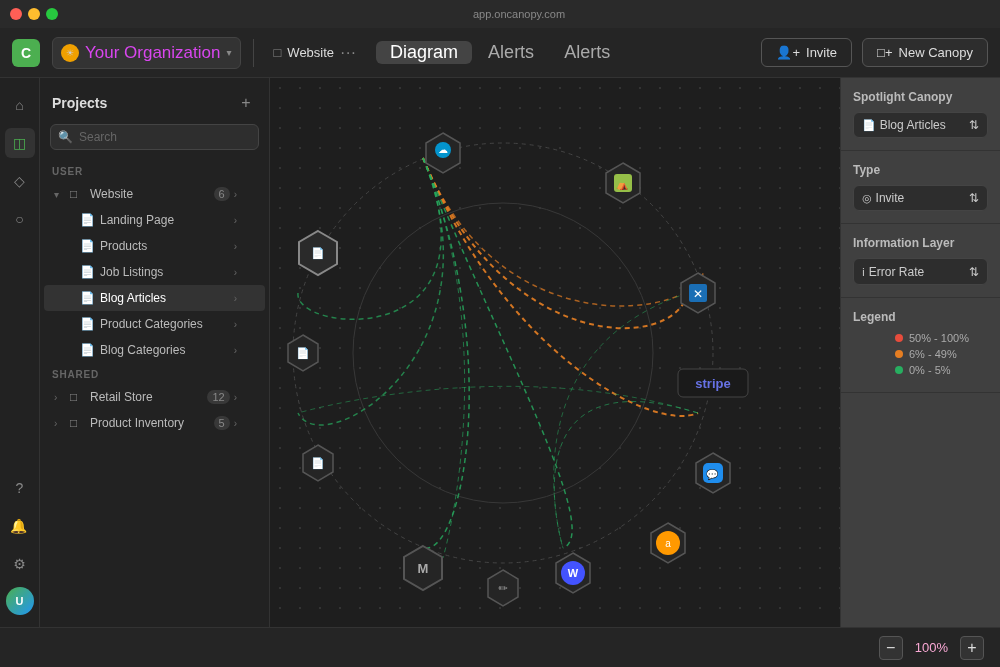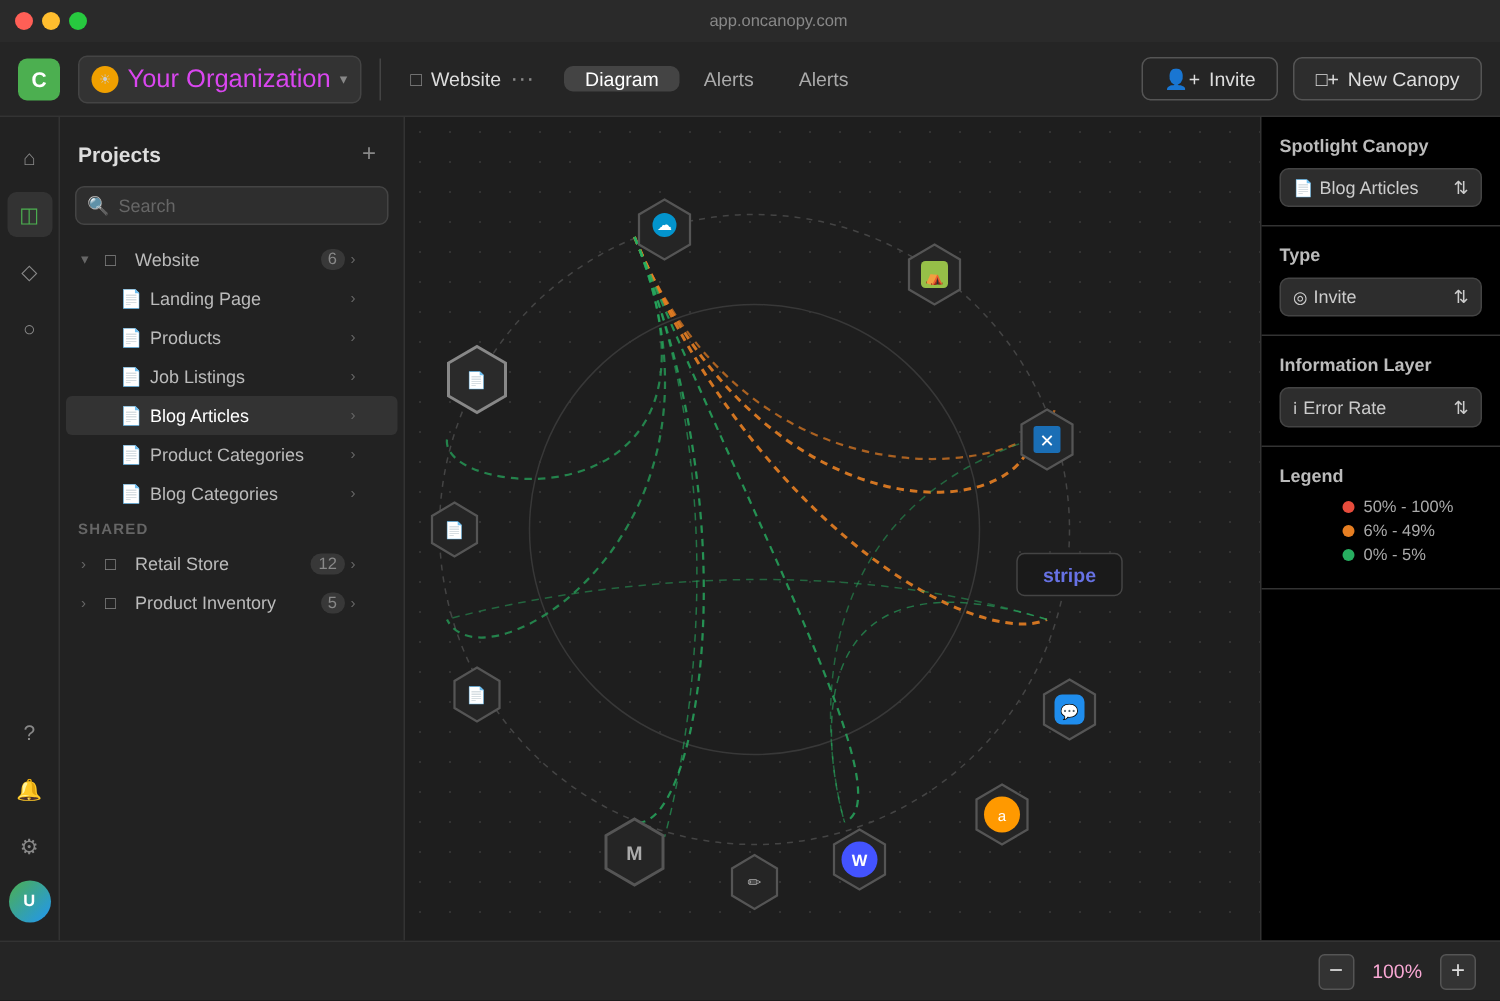--- a/index.html
+++ b/index.html
@@ -109,21 +109,21 @@
     .dots-menu { font-size: 16px; color: #888; cursor: pointer; }
 
     .tab-bar {
       display: flex;
       align-items: center;
       gap: 2px;
     }
     .tab {
       padding: 1px 14px;
       border-radius: 6px;
-      font-size: 13px;
+      font-size: 18px;
       cursor: pointer;
       color: #aaa;
     }
     .tab.active {
       background: #444;
       color: #fff;
     }
 
     .navbar-right {
       margin-left: auto;
@@ -297,21 +297,21 @@
       background: #1e1e1e;
       background-image: radial-gradient(circle, #333 1px, transparent 1px);
       background-size: 20px 20px;
       position: relative;
       overflow: hidden;
     }
 
     
     .right-panel {
       width: 160px;
-      background: #000000;
+      background: #404040;
       border-left: 1px solid #333;
       flex-shrink: 0;
       display: flex;
       flex-direction: column;
     }
     .right-section {
       padding: 12px;
       border-bottom: 1px solid #333;
     }
     .right-section-title {
@@ -450,20 +450,21 @@
       <div class="projects-header">
         <span class="projects-title">Projects</span>
         <div class="add-btn">+</div>
       </div>
 
       <div class="search-box">
         <span class="search-icon">🔍</span>
         <input type="text" placeholder="Search" style="">
       </div>
 
+      <div class="section-label">USER</div>
 
       <div class="tree-item">
         <span class="tree-expand">▾</span>
         <span class="tree-icon">□</span>
         <span class="tree-label">Website</span>
         <span class="tree-count">6</span>
         <span class="tree-chevron">›</span>
         <span class="tree-more">···</span>
       </div>
 

